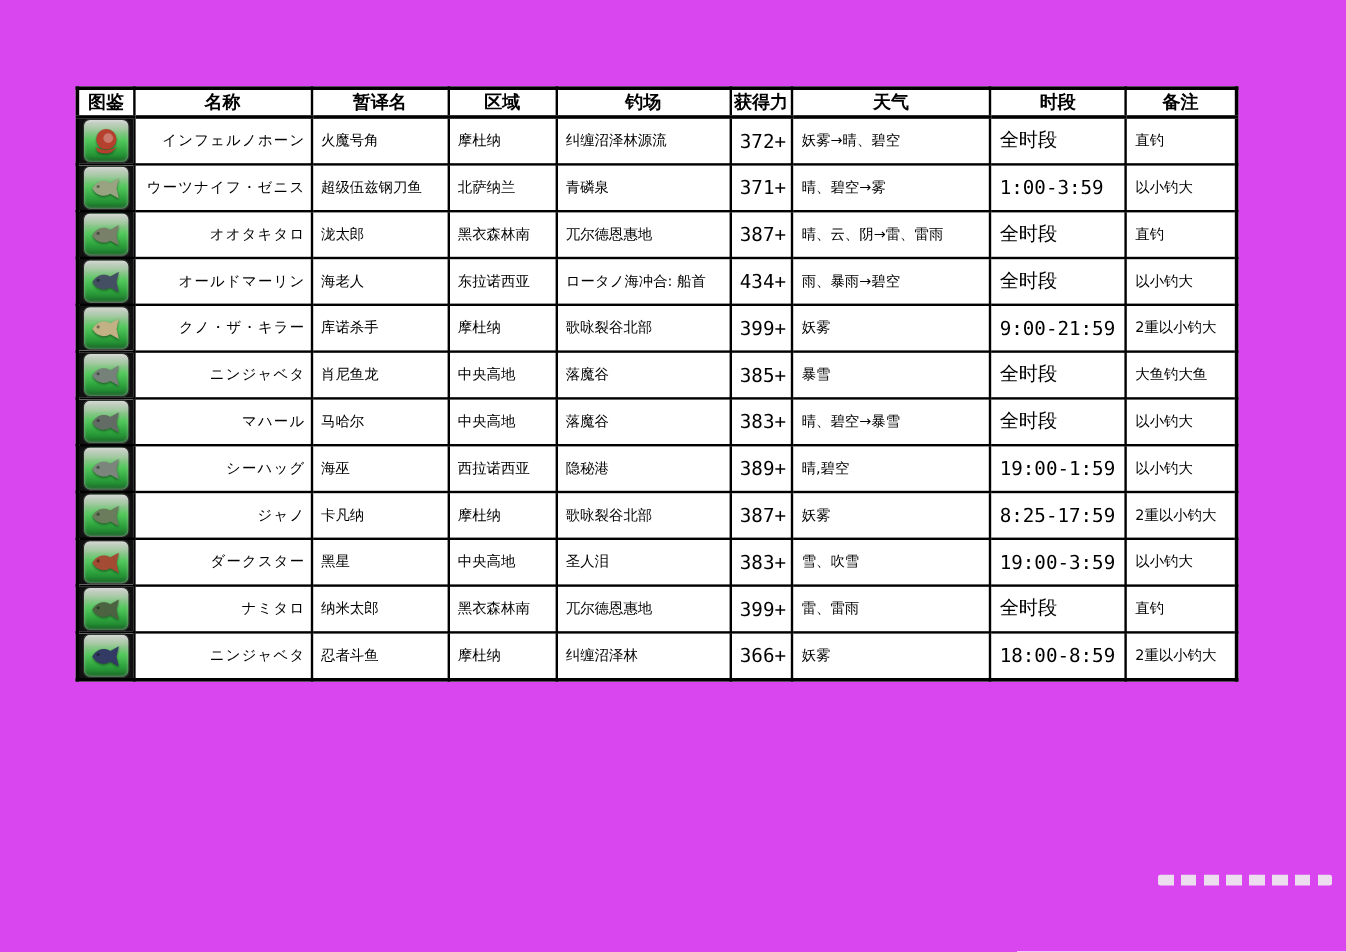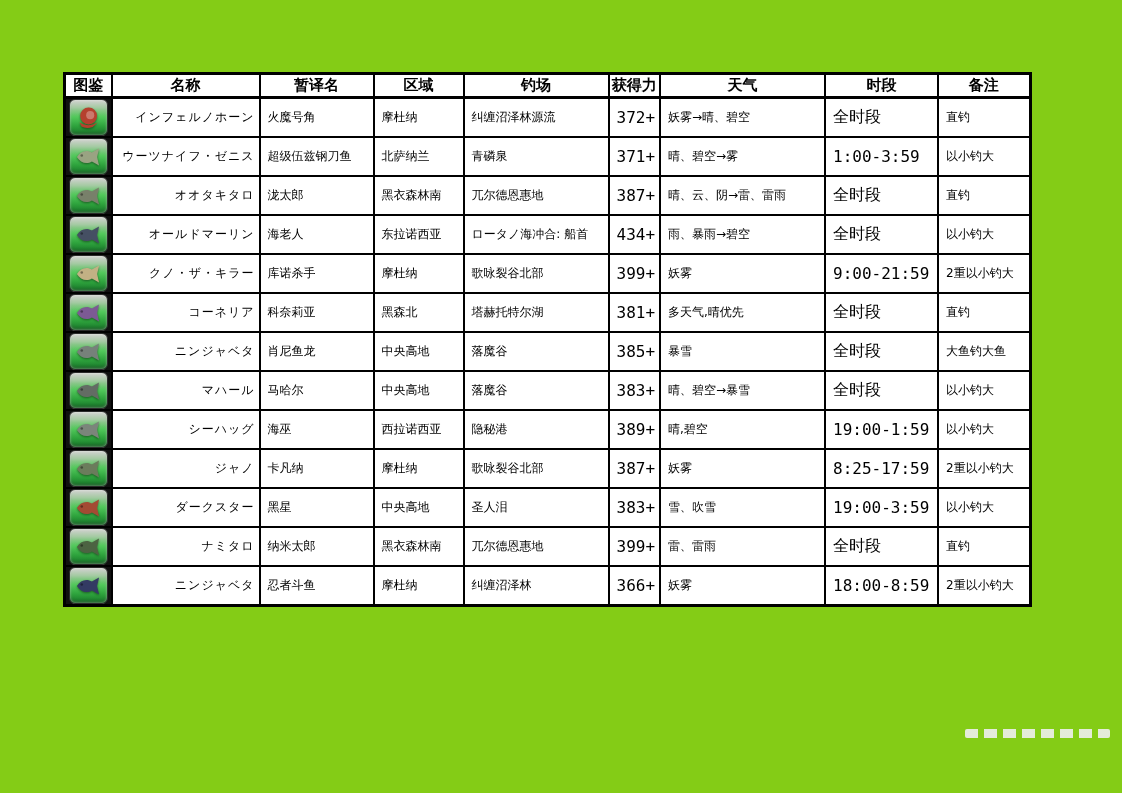--- a/index.html
+++ b/index.html
@@ -1,19 +1,19 @@
 <!DOCTYPE html>
 <html><head>
 <meta charset="utf-8">
 <style>
   * { margin:0; padding:0; box-sizing:border-box; }
   html,body { background:#ffffff; }
   body { font-family:"DejaVu Sans", sans-serif; color:#000; }
   .canvas {
-    position:relative; width:1122px; height:793px; background:#84cc16; overflow:hidden;
+    position:relative; width:1122px; height:793px; background:#d946ef; overflow:hidden;
   }
   table.fish-table {
     position:absolute; left:63px; top:72px;
     border-collapse:collapse; table-layout:fixed;
     border:3px solid #000; background:#fff;
   }
   .fish-table th, .fish-table td {
     border:2px solid #000;
     vertical-align:middle;
     overflow:hidden; white-space:nowrap;
@@ -174,37 +174,20 @@
       <td class="c-cnname">库诺杀手</td>
       <td class="c-region">摩杜纳</td>
       <td class="c-spot">歌咏裂谷北部</td>
       <td class="c-power">399+</td>
       <td class="c-weather">妖雾</td>
       <td class="c-time">9:00-21:59</td>
       <td class="c-note">2重以小钓大</td>
     </tr>
 
 
-    <tr>
-      <td class="c-icon">
-        <div class="icon-tile">
-          <svg class="icon-shape" style="color: rgb(124, 90, 148);">
-                <use href="#sym-fish" xlink:href="#sym-fish"></use>
-              </svg>
-        </div>
-      </td>
-      <td class="c-name">コーネリア</td>
-      <td class="c-cnname">科奈莉亚</td>
-      <td class="c-region">黑森北</td>
-      <td class="c-spot">塔赫托特尔湖</td>
-      <td class="c-power">381+</td>
-      <td class="c-weather">多天气,晴优先</td>
-      <td class="c-time">全时段</td>
-      <td class="c-note">直钓</td>
-    </tr>
 
     <tr>
       <td class="c-icon">
         <div class="icon-tile">
           <svg class="icon-shape" style="color: rgb(118, 129, 122);">
                 <use href="#sym-fish" xlink:href="#sym-fish"></use>
               </svg>
         </div>
       </td>
       <td class="c-name">ニンジャベタ</td>

